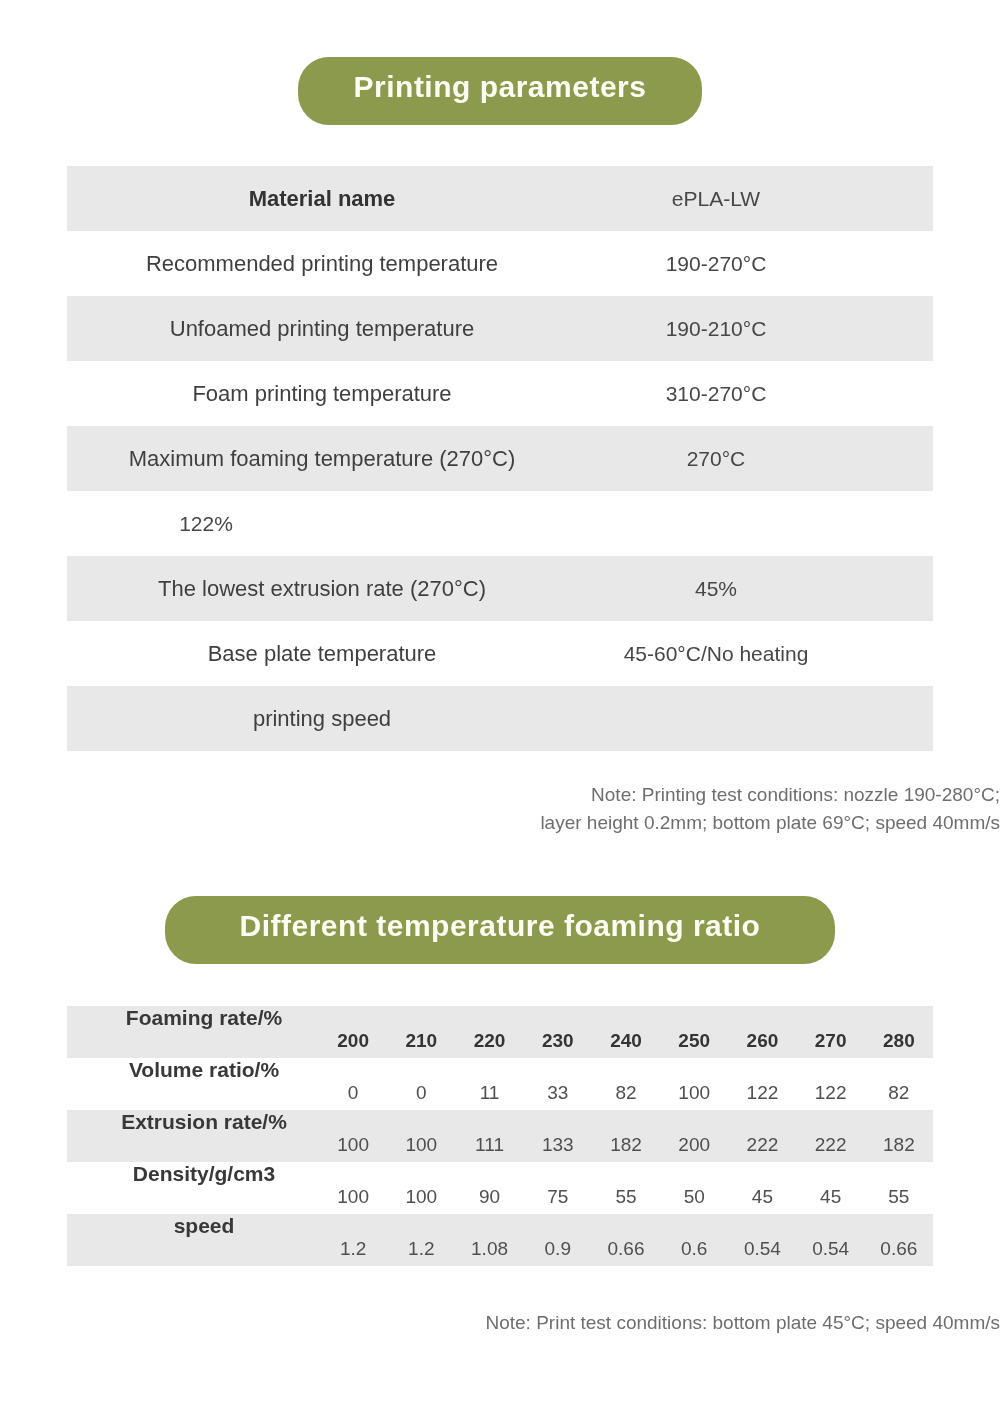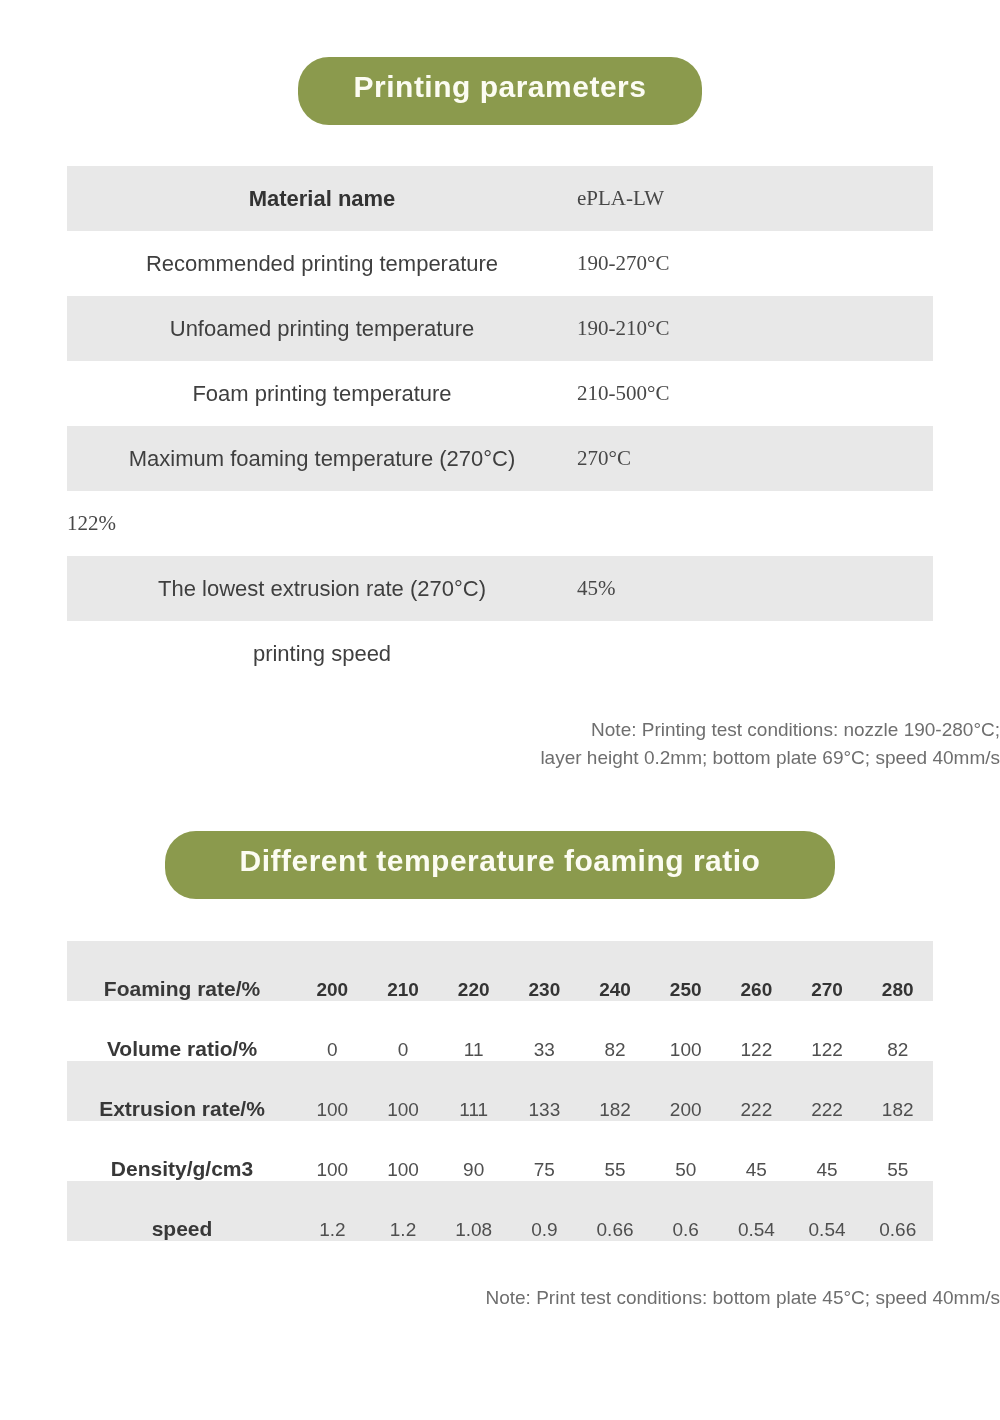--- a/index.html
+++ b/index.html
@@ -22,32 +22,32 @@
     letter-spacing: 0.5px;
   }
   .pill1 { width: 404px; margin: 57px auto 0; }
   .pill2 { width: 670px; margin: 59px auto 0; }
 
   .spec-table { width: 866px; margin: 41px auto 0; }
   .spec-row { display: flex; align-items: center; height: 65px; background: #ffffff; }
   .spec-row:nth-child(odd) { background: #e8e8e8; }
   .spec-label { width: 510px; text-align: center; font-size: 22px; color: #3f3f3f; }
   .spec-row:first-child .spec-label { font-weight: bold; color: #333333; }
-  .spec-value { width: 278px; font-size: 21px; color: #474747; font-family: Liberation Serif, serif; }
+  .spec-value { width: 278px; text-align: center; font-size: 21px; color: #474747; }
   .spec-filler { flex: 1; }
 
   .note { text-align: right; font-size: 19px; line-height: 28px; color: #6e6e6e; }
   .note1 { margin-top: 30px; }
   .note2 { margin-top: 43px; }
 
   .foam-table { width: 866px; margin: 42px auto 0; }
-  .foam-row { display: flex; align-items: flex-end; height: 60px; background: #ffffff; }
+  .foam-row { display: flex; align-items: flex-start; height: 52px; background: #ffffff; padding-left: 22px; }
   .foam-row:nth-child(odd) { background: #e8e8e8; }
   .foam-label { width: 230px; text-align: center; font-weight: bold; font-size: 21px; color: #383838; }
-  .foam-cell { flex: 1; text-align: center; font-size: 19px; color: #4f4f4f; }
+  .foam-cell { flex: 1; text-align: center; font-size: 19px; color: #4f4f4f; margin-top: 24px; }
   .foam-row-header .foam-cell { font-weight: bold; color: #343434; }
 </style>
 </head>
 <body>
 
 <div class="pill pill1">
   <span>Printing parameters</span>
 </div>
 
 <div class="spec-table">
@@ -61,35 +61,40 @@
     <div class="spec-value">190-270°C</div>
     <div class="spec-filler"></div>
   </div>
   <div class="spec-row">
     <div class="spec-label">Unfoamed printing temperature</div>
     <div class="spec-value">190-210°C</div>
     <div class="spec-filler"></div>
   </div>
   <div class="spec-row">
     <div class="spec-label">Foam printing temperature</div>
-    <div class="spec-value">210-500°C</div>
+    <div class="spec-value">310-270°C</div>
     <div class="spec-filler"></div>
   </div>
   <div class="spec-row">
     <div class="spec-label">Maximum foaming temperature (270°C)</div>
     <div class="spec-value">270°C</div>
     <div class="spec-filler"></div>
   </div>
   <div class="spec-row">
     <div class="spec-value">122%</div>
     <div class="spec-filler"></div>
   </div>
   <div class="spec-row">
     <div class="spec-label">The lowest extrusion rate (270°C)</div>
     <div class="spec-value">45%</div>
+    <div class="spec-filler"></div>
+  </div>
+  <div class="spec-row">
+    <div class="spec-label">Base plate temperature</div>
+    <div class="spec-value">45-60°C/No heating</div>
     <div class="spec-filler"></div>
   </div>
   <div class="spec-row">
     <div class="spec-label">printing speed</div>
     <div class="spec-filler"></div>
   </div>
 </div>
 
 <div class="note note1">
   <div>Note: Printing test conditions: nozzle 190-280°C;</div>

